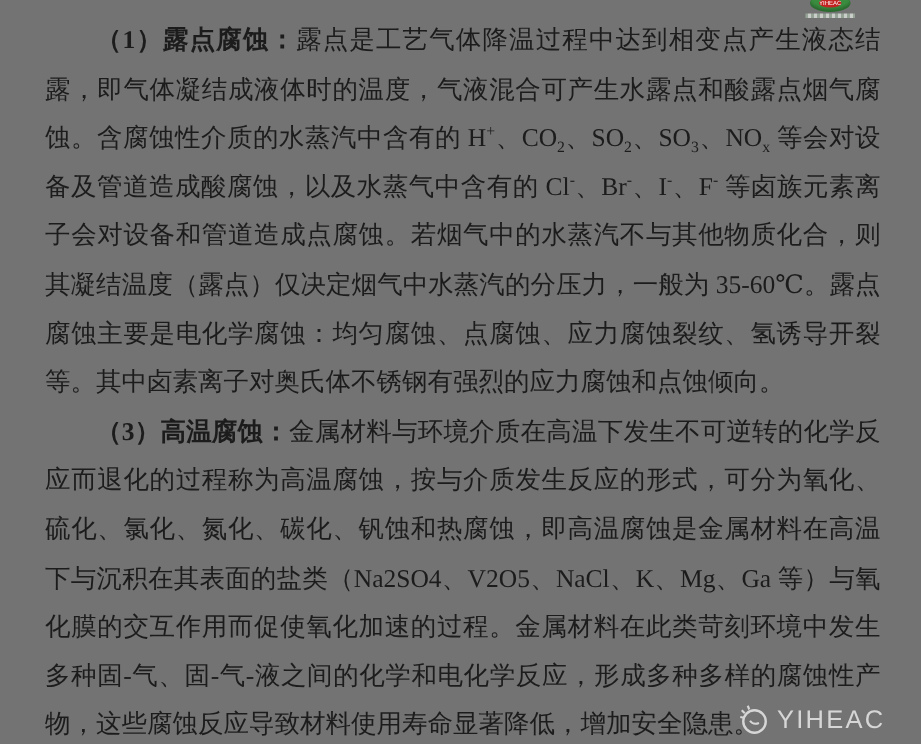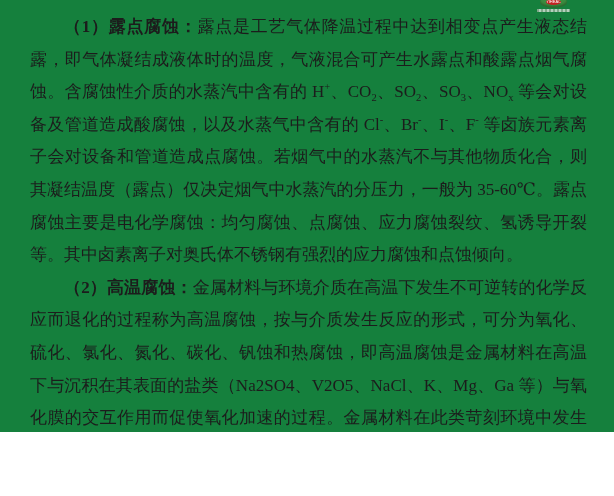--- a/index.html
+++ b/index.html
@@ -1,19 +1,19 @@
 <!DOCTYPE html>
 <html><head>
 <meta charset="utf-8">
 <style>
   html,body{margin:0;padding:0;background:#ffffff;}
   .page{
     position:relative;
-    width:614px;height:432px;
-    background:#15803d;
+    width:614px;height:496px;
+    background:#737373;
     overflow:hidden;
     font-family:"Liberation Serif","DejaVu Serif",serif;
   }
   .content{
     position:absolute;
     left:30px;top:11px;width:557px;
     color:#1c1c1c;
   }
   .content p{
     margin:0;
@@ -78,21 +78,21 @@
 
   <div class="logo">
     <div class="logo-ellipse">
       <div class="logo-mark">YIHEAC</div>
     </div>
     <div class="logo-caption"></div>
   </div>
 
   <div class="content" id="doc-body">
       <p><span class="bold">（1）露点腐蚀：</span><span>露点是工艺气体降温过程中达到相变点产生液态结露，即气体凝结成液体时的温度，气液混合可产生水露点和酸露点烟气腐蚀。含腐蚀性介质的水蒸汽中含有的 H</span><sup>+</sup><span>、CO</span><sub>2</sub><span>、SO</span><sub>2</sub><span>、SO</span><sub>3</sub><span>、NO</span><sub>x</sub><span> 等会对设备及管道造成酸腐蚀，以及水蒸气中含有的 Cl</span><sup>-</sup><span>、Br</span><sup>-</sup><span>、I</span><sup>-</sup><span>、F</span><sup>-</sup><span> 等卤族元素离子会对设备和管道造成点腐蚀。若烟气中的水蒸汽不与其他物质化合，则其凝结温度（露点）仅决定烟气中水蒸汽的分压力，一般为 35-60℃。露点腐蚀主要是电化学腐蚀：均匀腐蚀、点腐蚀、应力腐蚀裂纹、氢诱导开裂等。其中卤素离子对奥氏体不锈钢有强烈的应力腐蚀和点蚀倾向。</span></p>
-      <p><span class="bold">（2）高温腐蚀：</span><span>金属材料与环境介质在高温下发生不可逆转的化学反应而退化的过程称为高温腐蚀，按与介质发生反应的形式，可分为氧化、硫化、氯化、氮化、碳化、钒蚀和热腐蚀，即高温腐蚀是金属材料在高温下与沉积在其表面的盐类（Na2SO4、V2O5、NaCl、K、Mg、Ga 等）与氧化膜的交互作用而促使氧化加速的过程。金属材料在此类苛刻环境中发生多种固-气、固-气-液之间的化学和电化学反应，形成多种多样的腐蚀性产物，这些腐蚀反应导致材料使用寿命显著降低，增加安全隐患。</span></p>
+      <p><span class="bold">（3）高温腐蚀：</span><span>金属材料与环境介质在高温下发生不可逆转的化学反应而退化的过程称为高温腐蚀，按与介质发生反应的形式，可分为氧化、硫化、氯化、氮化、碳化、钒蚀和热腐蚀，即高温腐蚀是金属材料在高温下与沉积在其表面的盐类（Na2SO4、V2O5、NaCl、K、Mg、Ga 等）与氧化膜的交互作用而促使氧化加速的过程。金属材料在此类苛刻环境中发生多种固-气、固-气-液之间的化学和电化学反应，形成多种多样的腐蚀性产物，这些腐蚀反应导致材料使用寿命显著降低，增加安全隐患。</span></p>
     </div>
 
   <div class="watermark">
     <svg width="21" height="21" viewBox="0 0 21 21" fill="none">
       <circle cx="11" cy="12" r="7.5" stroke="#d6d6d6" stroke-width="1.6"></circle>
       <path d="M8 11.5 q2 3 6 1.5" stroke="#d6d6d6" stroke-width="1.4" fill="none"></path>
       <line x1="2.5" y1="4.5" x2="4.5" y2="6.5" stroke="#d6d6d6" stroke-width="1.4"></line>
       <line x1="6.5" y1="1.5" x2="7.5" y2="4" stroke="#d6d6d6" stroke-width="1.4"></line>
       <line x1="1.5" y1="9" x2="4" y2="9.5" stroke="#d6d6d6" stroke-width="1.4"></line>
     </svg>

